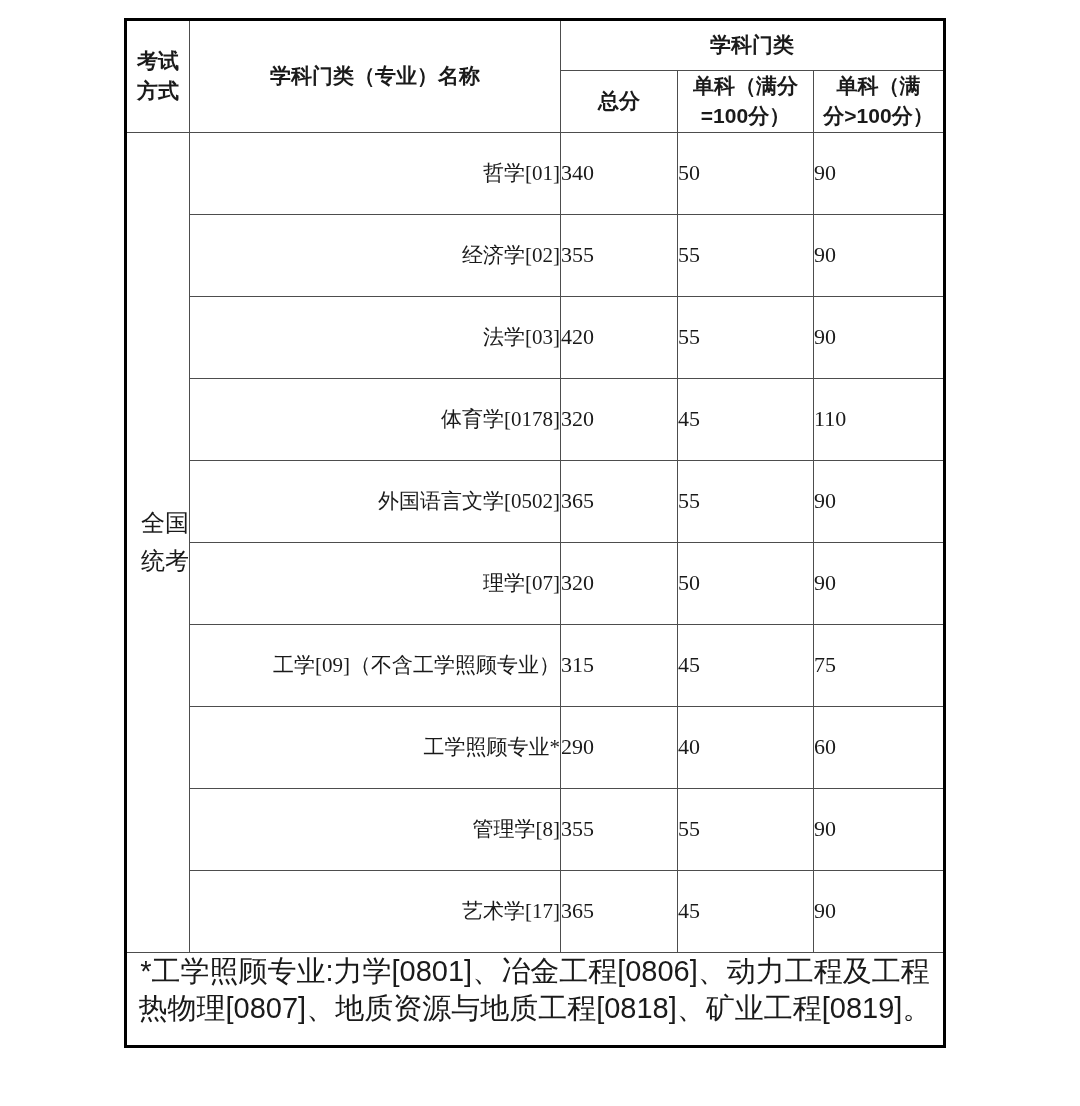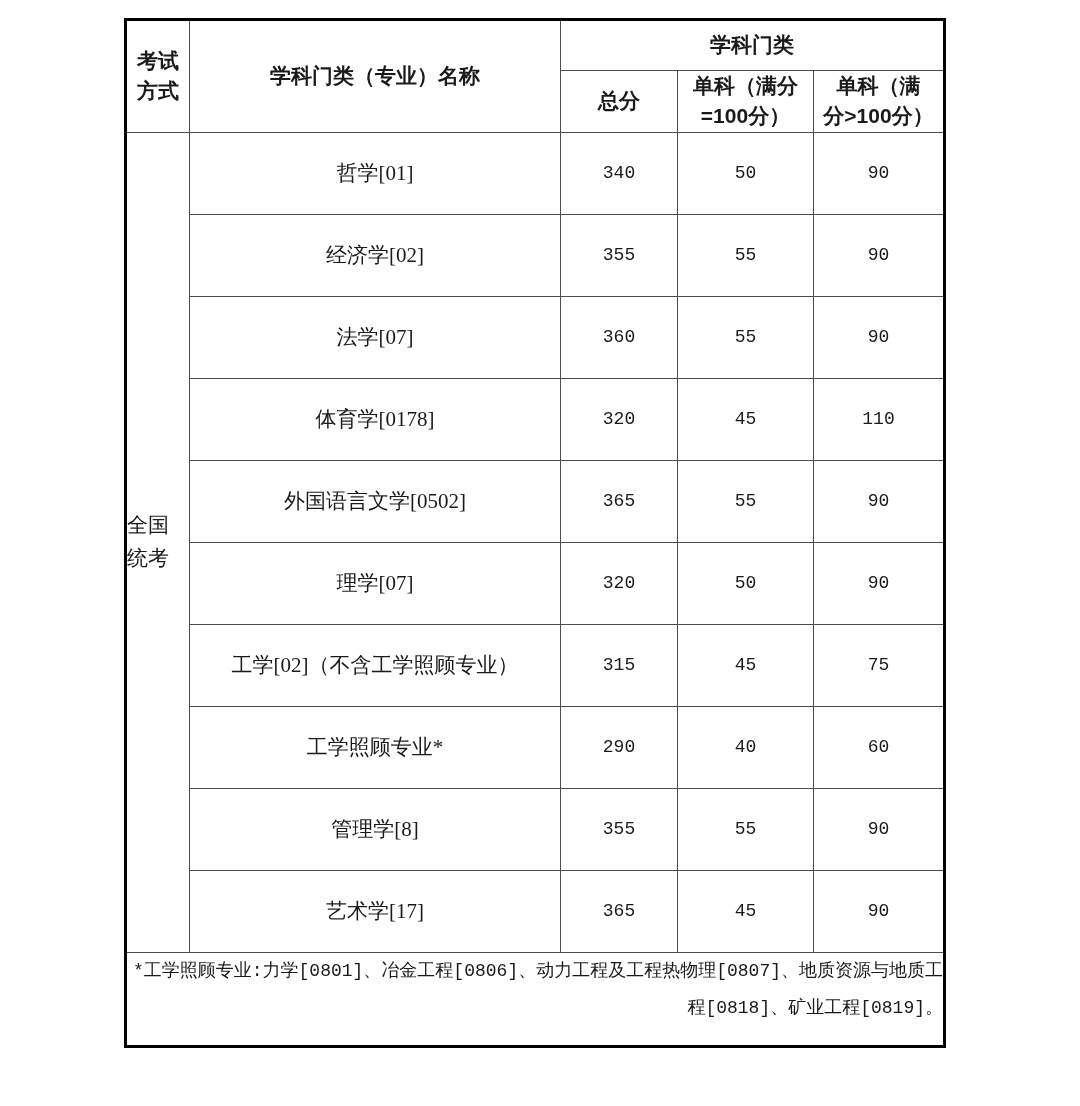--- a/index.html
+++ b/index.html
@@ -44,42 +44,42 @@
     text-align: center;
     vertical-align: middle;
     line-height: 1.45;
   }
   td.pre { white-space: pre-line; }
 
   
   td.subject {
     font-family: "Liberation Serif", "DejaVu Serif", serif;
     font-size: 21px;
-    text-align: center;
+    text-align: right;
     vertical-align: middle;
     padding-left: 10px;
   }
   td.num {
-    font-family: Liberation Mono, monospace;
-    font-size: 18px;
-    text-align: center;
+    font-family: Liberation Serif, serif;
+    font-size: 22px;
+    text-align: left;
     vertical-align: middle;
   }
   td.exam-val {
     font-family: "Liberation Serif", "DejaVu Serif", serif;
-    font-size: 21px;
-    text-align: left;
+    font-size: 24px;
+    text-align: right;
     vertical-align: middle;
     white-space: pre-line;
     line-height: 1.6;
   }
   td.footnote {
-    font-family: Liberation Mono, monospace;
-    font-size: 18px;
-    text-align: right;
+    font-family: Liberation Sans, sans-serif;
+    font-size: 29px;
+    text-align: center;
     vertical-align: top;
     padding: 13px 12px 0 10px;
     line-height: 37px;
   }
 
   tr.hrow1 > td.span-cs { height: 49px; }
   tr.hrow2 > td { height: 59px; }
   tr.brow > td { height: 81px; }
   tr.frow > td { height: 92px; }
 </style>
@@ -118,22 +118,22 @@
         <td class="num">50</td>
         <td class="num">90</td>
       </tr>
       <tr class="brow">
         <td class="subject thick-r">经济学[02]</td>
         <td class="num">355</td>
         <td class="num">55</td>
         <td class="num">90</td>
       </tr>
       <tr class="brow">
-        <td class="subject thick-r">法学[07]</td>
-        <td class="num">360</td>
+        <td class="subject thick-r">法学[03]</td>
+        <td class="num">420</td>
         <td class="num">55</td>
         <td class="num">90</td>
       </tr>
       <tr class="brow">
         <td class="subject thick-r">体育学[0178]</td>
         <td class="num">320</td>
         <td class="num">45</td>
         <td class="num">110</td>
       </tr>
       <tr class="brow">
@@ -142,21 +142,21 @@
         <td class="num">55</td>
         <td class="num">90</td>
       </tr>
       <tr class="brow">
         <td class="subject thick-r">理学[07]</td>
         <td class="num">320</td>
         <td class="num">50</td>
         <td class="num">90</td>
       </tr>
       <tr class="brow">
-        <td class="subject thick-r">工学[02]（不含工学照顾专业）</td>
+        <td class="subject thick-r">工学[09]（不含工学照顾专业）</td>
         <td class="num">315</td>
         <td class="num">45</td>
         <td class="num">75</td>
       </tr>
       <tr class="brow">
         <td class="subject thick-r">工学照顾专业*</td>
         <td class="num">290</td>
         <td class="num">40</td>
         <td class="num">60</td>
       </tr>

